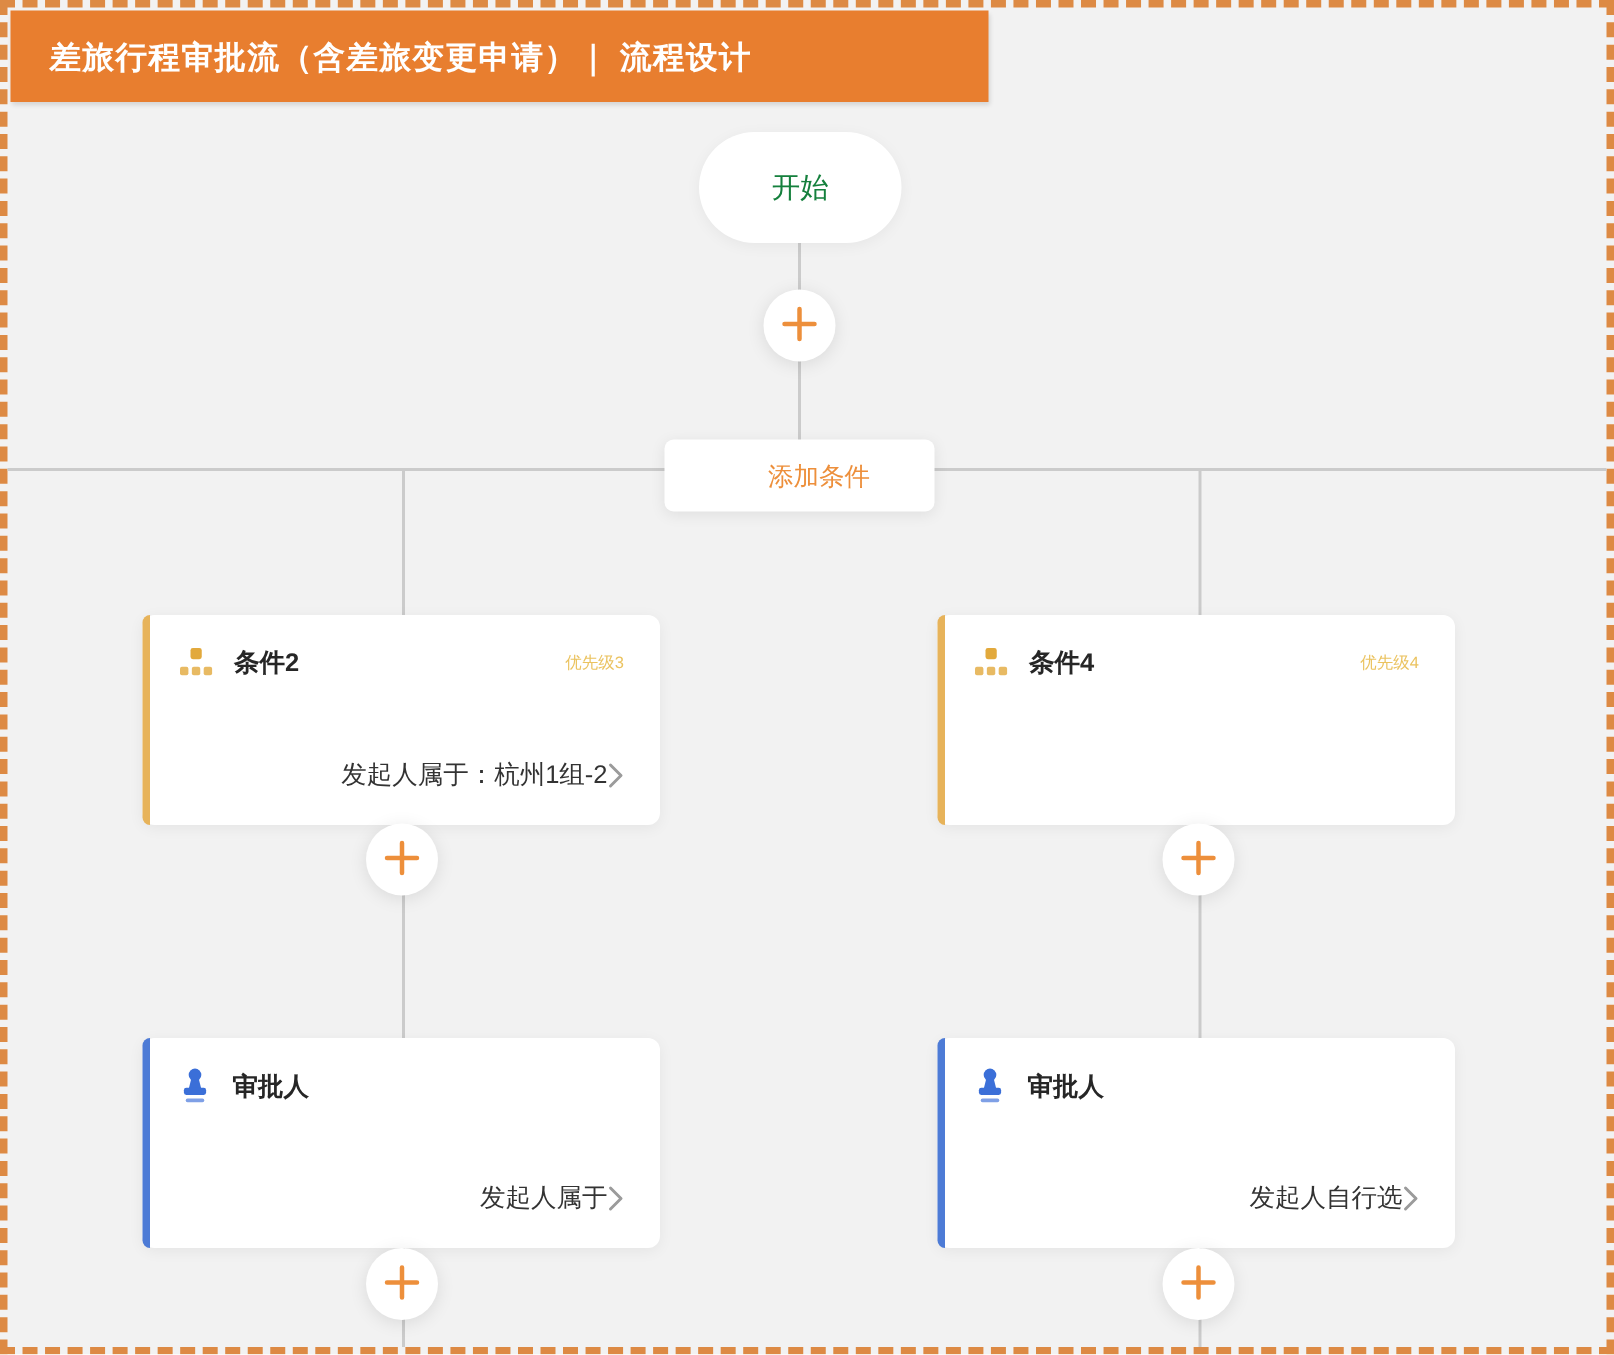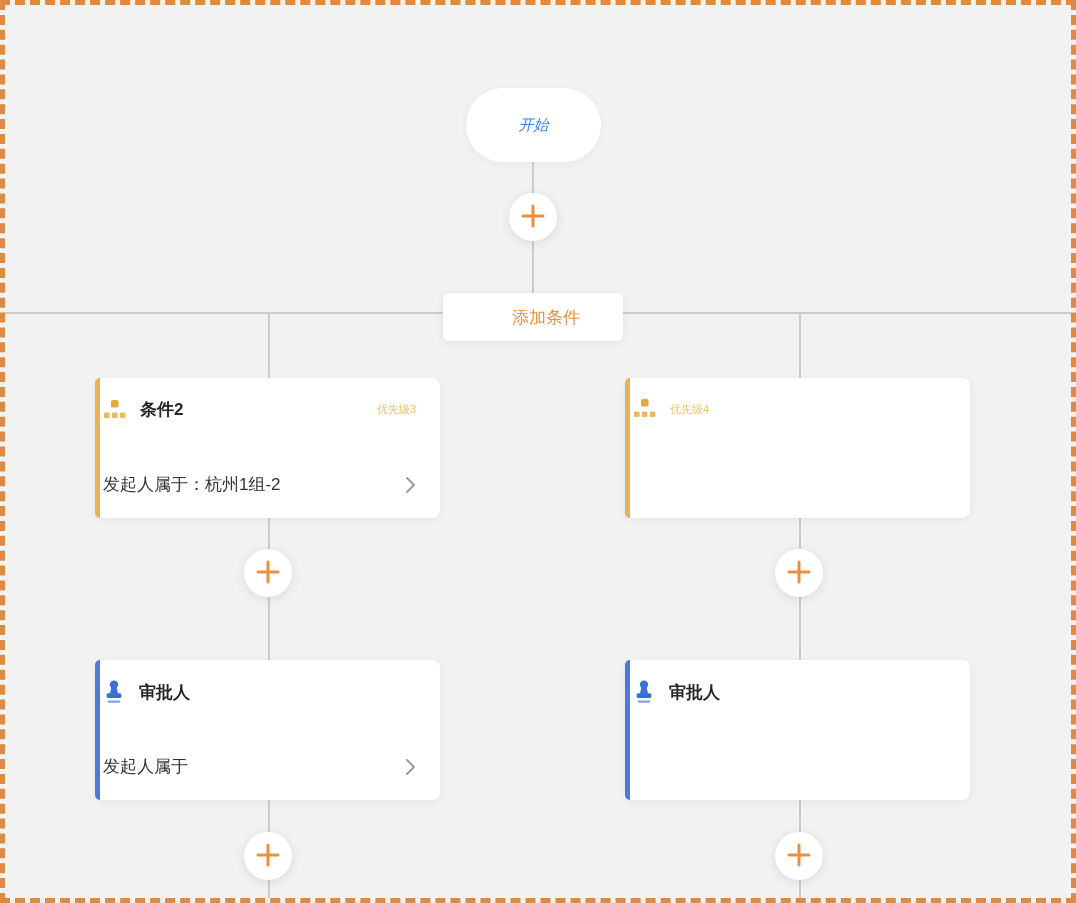--- a/index.html
+++ b/index.html
@@ -32,23 +32,23 @@
   
   .vline,.hline{position:absolute;background:var(--line-gray,#CBCBCB);z-index:1;}
   .vline{width:2px;}
   .hline{height:2px;}
   
   .start-node{
     position:absolute;left:461px;top:83px;
     width:135px;height:74px;
     background:#fff;border-radius:37px;
     display:flex;align-items:center;justify-content:center;
-    font-size:15px;color:#3b82f6;
+    font-size:19px;color:#15803d;
     box-shadow:0 2px 10px rgba(0,0,0,0.05);
-    z-index:2;cursor:pointer;font-style:italic;
+    z-index:2;cursor:pointer;
   }
   
   .plus-btn{
     position:absolute;width:48px;height:48px;border-radius:50%;
     background:#fff;border:none;padding:0;
     display:flex;align-items:center;justify-content:center;
     box-shadow:0 2px 12px rgba(0,0,0,0.10);
     z-index:2;cursor:pointer;
   }
   
@@ -61,48 +61,51 @@
     box-shadow:0 2px 10px rgba(0,0,0,0.08);
     z-index:3;cursor:pointer;padding-left:32px;
   }
   
   .node-card{
     position:absolute;
     width:345px;height:140px;
     background:#fff;border-radius:8px;
     box-shadow:0 2px 10px rgba(0,0,0,0.06);
     z-index:2;cursor:pointer;
-    padding:20px 24px 22px 8px;
-    display:flex;flex-direction:column;justify-content:space-between;
+    padding:20px 24px 22px 24px;
+    display:flex;flex-direction:column;justify-content:space-between;margin-top:32px;
   }
   .node-card::before{
     content:"";position:absolute;left:0;top:0;bottom:0;width:5px;
     border-radius:8px 0 0 8px;
   }
   .node-card.cond::before{background:var(--gold-accent,#E7B35A);}
   .node-card.appr::before{background:var(--blue-accent,#4D7BD6);}
   .card-head{display:flex;align-items:center;}
   .card-head .node-icon{display:flex;margin-right:14px;}
   .card-title{font-size:17px;font-weight:bold;color:#262626;flex:1;}
   .card-priority{font-size:11px;color:var(--gold-text,#EBC360);}
-  .card-body{display:flex;align-items:center;justify-content:space-between;gap:19px;}
+  .card-body{display:flex;align-items:center;justify-content:flex-end;}
   .card-body-text{font-size:17px;color:#333;}
   .chev{display:flex;}
 </style>
 </head>
 <body>
 
 <div class="page">
   <div class="board">
 
     <div class="vline" style="left:527px;top:150px;height:158px;"></div>
     <div class="hline" style="left:0;top:307px;width:1066px;"></div>
     <div class="vline" style="left:263px;top:308px;height:585px;"></div>
     <div class="vline" style="left:794px;top:308px;height:585px;"></div>
 
+    <div class="titlebar">
+      <span>差旅行程审批流（含差旅变更申请）｜ 流程设计</span>
+    </div>
 
     <div class="start-node">
       <span>开始</span>
     </div>
 
     <button class="plus-btn" style="left:504px;top:188px;">
       <span class="icon">
         <svg width="26" height="26" viewBox="0 0 26 26">
             <path d="M13 3 V23 M3 13 H23" stroke="#ED8F3B" stroke-width="3" stroke-linecap="round" fill="none"></path>
           </svg>
@@ -137,20 +140,21 @@
     <div class="node-card cond" style="left:620px;top:373px;">
       <div class="card-head">
         <span class="node-icon">
           <svg width="23" height="22" viewBox="0 0 23 22">
             <rect x="8" y="1" width="7.5" height="7.5" rx="1.6" fill="#E2A93C"></rect>
             <rect x="1" y="13.5" width="5.6" height="5.6" rx="1.3" fill="#E2A93C" opacity="0.8"></rect>
             <rect x="8.9" y="13.5" width="5.6" height="5.6" rx="1.3" fill="#E2A93C" opacity="0.8"></rect>
             <rect x="16.8" y="13.5" width="5.6" height="5.6" rx="1.3" fill="#E2A93C" opacity="0.8"></rect>
           </svg>
         </span>
+        <span class="card-title">条件4</span>
         <span class="card-priority">优先级4</span>
       </div>
     </div>
 
     <button class="plus-btn" style="left:239px;top:544px;">
       <span class="icon">
         <svg width="26" height="26" viewBox="0 0 26 26">
             <path d="M13 3 V23 M3 13 H23" stroke="#ED8F3B" stroke-width="3" stroke-linecap="round" fill="none"></path>
           </svg>
       </span>
@@ -190,20 +194,28 @@
         <span class="node-icon">
           <svg width="22" height="24" viewBox="0 0 22 24">
             <circle cx="11" cy="4.6" r="4.2" fill="#3B6FD8"></circle>
             <path d="M8.4 7.5 L13.6 7.5 L15.2 14 L6.8 14 Z" fill="#3B6FD8"></path>
             <rect x="3.6" y="13.2" width="14.8" height="4.8" rx="1.6" fill="#3B6FD8"></rect>
             <rect x="4.8" y="20.4" width="12.4" height="2.4" rx="1.2" fill="#7FA0E6"></rect>
           </svg>
         </span>
         <span class="card-title">审批人</span>
       </div>
+      <div class="card-body">
+        <span class="card-body-text">发起人自行选</span>
+        <span class="chev">
+          <svg width="11" height="18" viewBox="0 0 11 18">
+              <path d="M2 2 L9 9 L2 16" stroke="#9B9B9B" stroke-width="2" fill="none" stroke-linecap="round" stroke-linejoin="round"></path>
+            </svg>
+        </span>
+      </div>
     </div>
 
     <button class="plus-btn" style="left:239px;top:827px;">
       <span class="icon">
         <svg width="26" height="26" viewBox="0 0 26 26">
             <path d="M13 3 V23 M3 13 H23" stroke="#ED8F3B" stroke-width="3" stroke-linecap="round" fill="none"></path>
           </svg>
       </span>
     </button>
     <button class="plus-btn" style="left:770px;top:827px;">

